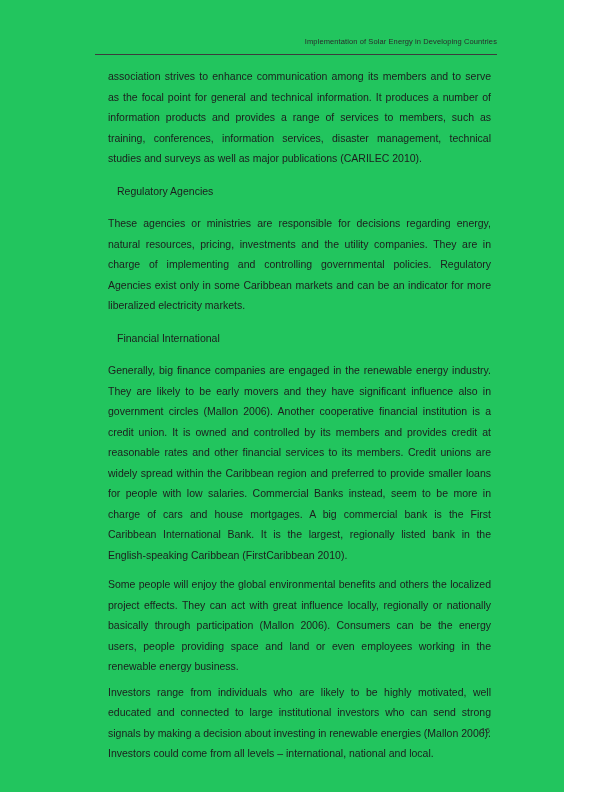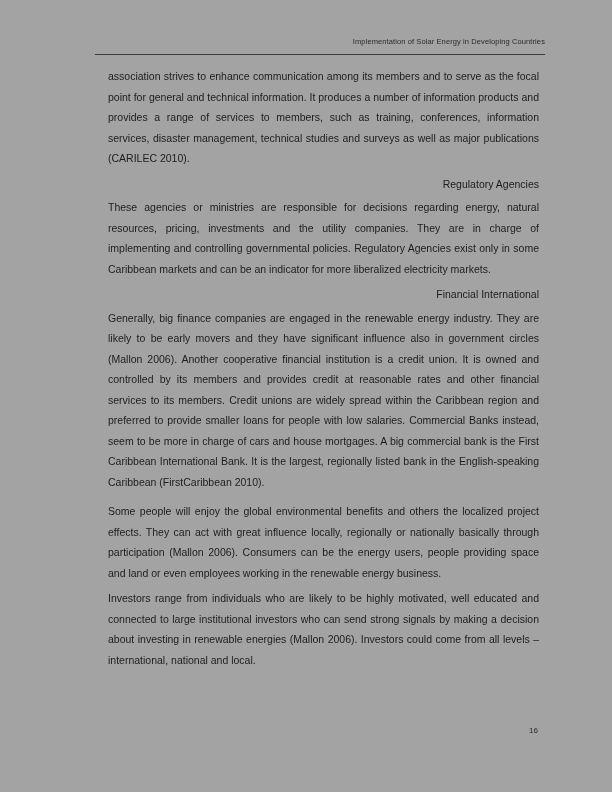--- a/index.html
+++ b/index.html
@@ -2,23 +2,23 @@
 <html><head>
 <meta charset="utf-8">
 <style>
   html, body {
     margin: 0;
     padding: 0;
     background: #ffffff;
   }
   .page {
     position: relative;
-    width: 612px;
+    width: 564px;
     height: 792px;
-    background: #a3a3a3;
+    background: #22c55e;
     font-family: "Liberation Sans", sans-serif;
     color: #1f1f1f;
     overflow: hidden;
   }
   .running-header {
     position: absolute;
     left: 95px;
     right: 67px;
     top: 37px;
     text-align: right;
@@ -43,26 +43,26 @@
     margin: 3px;
     padding: 0;
   }
   .section {
     margin-top: 5px;
   }
   .section.consumer-gap {
     margin-top: 9px;
   }
   .heading {
-    margin: 3px;
+    margin: 12px;
     padding: 0;
     font-size: 10.5px;
     font-weight: normal;
     line-height: 20.5px;
-    text-align: right;
+    text-align: left;
   }
   .page-number {
     position: absolute;
     top: 726px;
     right: 74px;
     font-size: 8px;
     color: #2b2b2b;
   }
 </style>
 </head>

